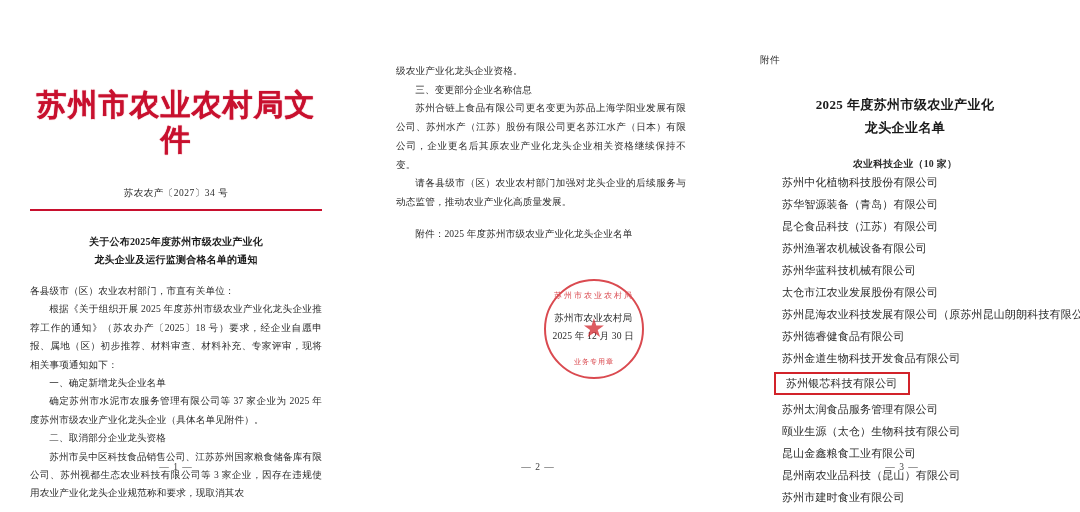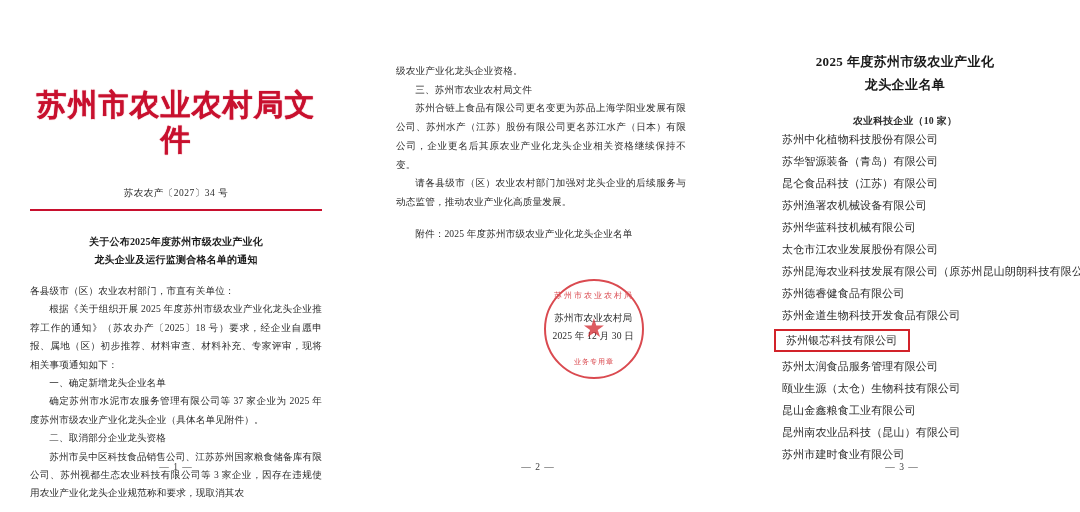--- a/index.html
+++ b/index.html
@@ -152,21 +152,21 @@
     color: #2b2b2b;
     margin-top: 20px;
     letter-spacing: 0.3px;
   }
   .list-title {
     text-align: center;
     font-size: 13px;
     font-weight: bold;
     color: #1a1a1a;
     line-height: 1.8;
-    margin-top: 16px;
+    margin-top: 26px;
     letter-spacing: 0.4px;
   }
   .cat-head {
     text-align: center;
     font-size: 9.8px;
     color: #2b2b2b;
     font-weight: bold;
     margin-top: 18px;
     letter-spacing: 0.3px;
   }
@@ -224,21 +224,21 @@
       <p class="indent2">苏州市吴中区科技食品销售公司、江苏苏州国家粮食储备库有限公司、苏州视都生态农业科技有限公司等 3 家企业，因存在违规使用农业产业化龙头企业规范称和要求，现取消其农</p>
     </div>
     <div class="page-num">— 1 —</div>
   </div>
 
   <div class="page page-2">
     <div class="p2-spacer"></div>
     <div class="p2-spacer"></div>
     <div class="p2-text">
       <p>级农业产业化龙头企业资格。</p>
-      <p class="indent2">三、苏州市农业农村局文件</p>
+      <p class="indent2">三、变更部分企业名称信息</p>
       <p class="indent2">苏州合链上食品有限公司更名变更为苏品上海学阳业发展有限公司、苏州水产（江苏）股份有限公司更名苏江水产（日本）有限公司，企业更名后其原农业产业化龙头企业相关资格继续保持不变。</p>
       <p class="indent2">请各县级市（区）农业农村部门加强对龙头企业的后续服务与动态监管，推动农业产业化高质量发展。</p>
     </div>
     <div class="attach-line">附件：2025 年度苏州市级农业产业化龙头企业名单</div>
 
     <div class="seal-area">
       <div class="signer">
         <div>苏州市农业农村局</div>
         <div>2025 年 12 月 30 日</div>
       </div>
@@ -246,20 +246,21 @@
         <div class="seal-top-text">苏州市农业农村局</div>
         <div class="seal-star">★</div>
         <div class="seal-bottom-text">业务专用章</div>
       </div>
     </div>
 
     <div class="page-num">— 2 —</div>
   </div>
 
   <div class="page page-3">
+    <div class="attach-label">附件</div>
     <div class="list-title">
       <div>2025 年度苏州市级农业产业化</div>
       <div>龙头企业名单</div>
     </div>
 
     <div>
       <div class="cat-head">农业科技企业（10 家）</div>
       <div class="company">苏州中化植物科技股份有限公司</div>
       <div class="company">苏华智源装备（青岛）有限公司</div>
       <div class="company">昆仑食品科技（江苏）有限公司</div>

